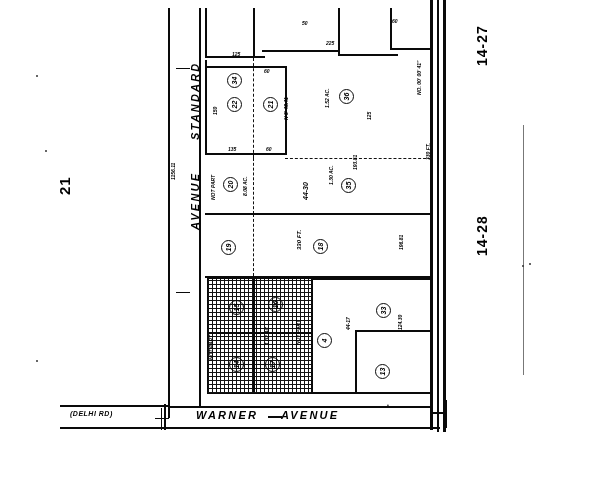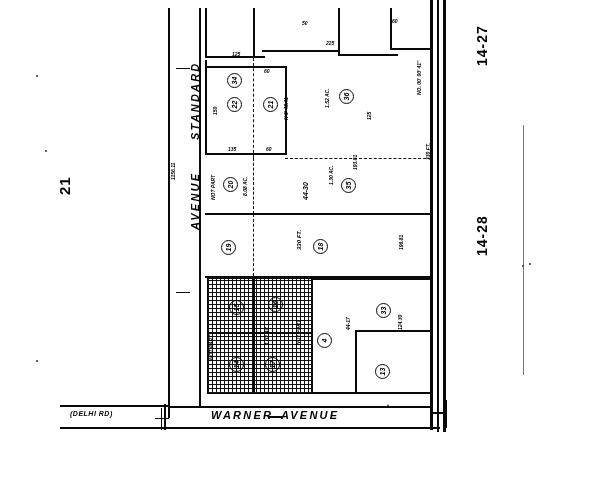--- a/index.html
+++ b/index.html
@@ -199,21 +199,21 @@
   </div>
   <div class="tiny" style="left:345px;top:330px;">
     <span class="rot90" style="display:inline-block;">44-17</span>
   </div>
 
   <div class="ln h2" style="left:60px;top:405px;width:110px;"></div>
   <div class="ln h2" style="left:168px;top:406px;width:265px;"></div>
   <div class="ln h2" style="left:60px;top:427px;width:380px;"></div>
   <div class="ln v2" style="left:164px;top:404px;height:26px;"></div>
 
-  <div class="street" style="position:absolute;left:211px;top:409px;">
+  <div class="street" style="position:absolute;left:196px;top:409px;">
     <span>WARNER</span>
   </div>
   <div class="street" style="position:absolute;left:281px;top:409px;">
     <span>AVENUE</span>
   </div>
 
   <div style="position:absolute;left:268px;top:408px;width:14px;">
     <div class="ln h2" style="left:0;top:8px;width:14px;"></div>
   </div>
 

